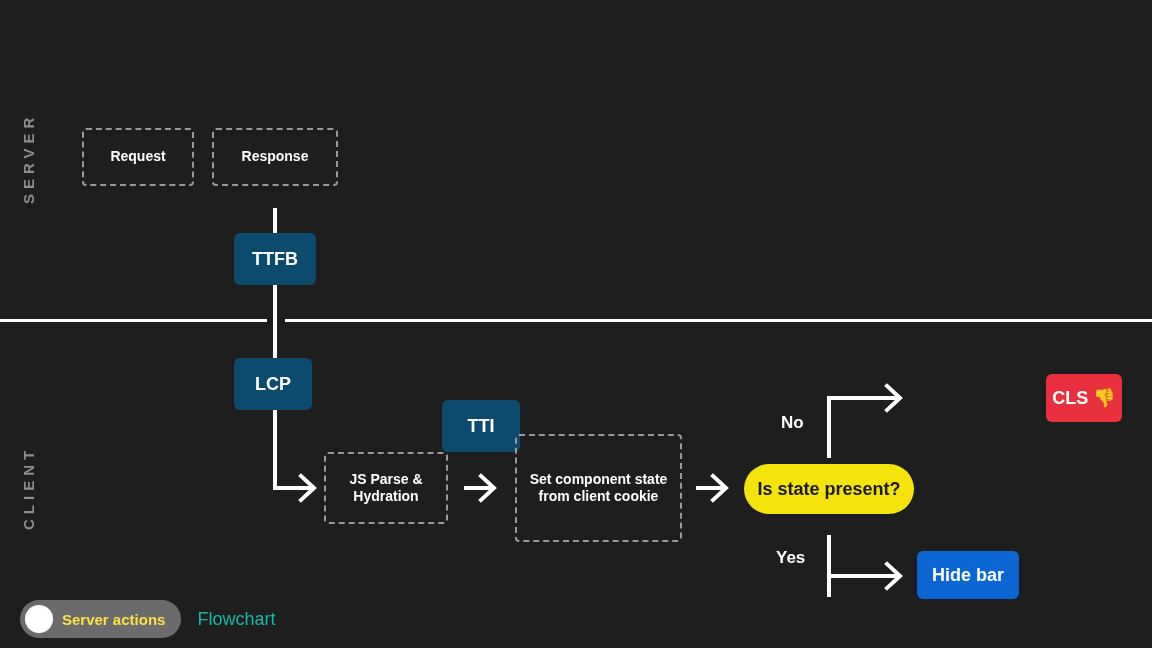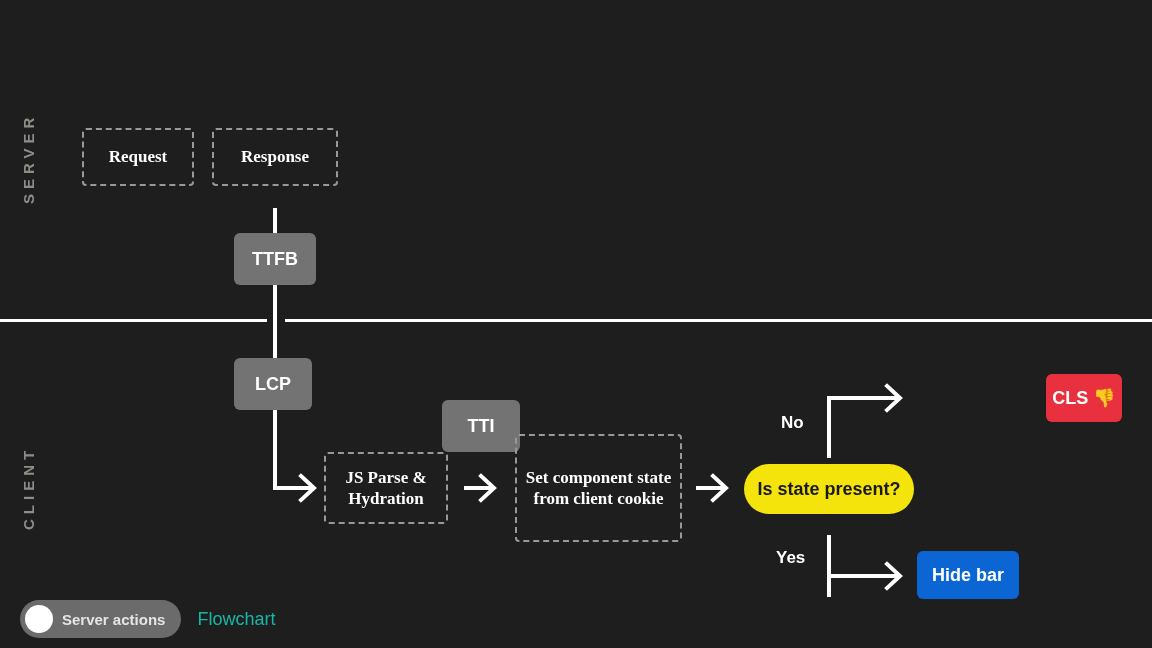--- a/index.html
+++ b/index.html
@@ -36,44 +36,43 @@
     height: 3px;
     background: #ffffff;
   }
 
   
   .dashed-box {
     position: absolute;
     border: 2px dashed #9a9a94;
     border-radius: 4px;
     color: #ffffff;
-    font-size: 17px;
+    font-size: 14px;
     font-weight: 700;
     display: flex;
     align-items: center;
     justify-content: center;
     text-align: center;
     line-height: 1.25;
     padding: 4px 8px;
-    font-family: Liberation Serif, serif;
   }
 
   
   .chip {
     position: absolute;
     border-radius: 6px;
     display: flex;
     align-items: center;
     justify-content: center;
     font-size: 18px;
     font-weight: 700;
     text-align: center;
     white-space: nowrap;
   }
-  .chip.green { background: #737373; color: #ffffff; }
+  .chip.green { background: #0c4a6e; color: #ffffff; }
   .chip.blue  { background: #0b65d3; color: #ffffff; }
   .chip.red   { background: #e8303f; color: #ffffff; }
 
   
   .decision {
     position: absolute;
     background: #f5e40b;
     color: #1a1a1a;
     border-radius: 40px;
     display: flex;
@@ -120,21 +119,21 @@
     padding: 0 16px 0 5px;
   }
   .toggle-knob {
     width: 28px;
     height: 28px;
     border-radius: 50%;
     background: #ffffff;
     flex: 0 0 auto;
   }
   .toggle-text {
-    color: #e5e5e5;
+    color: #fde047;
     font-size: 15px;
     font-weight: 700;
     white-space: nowrap;
   }
   .bar-caption {
     color: #14b8a6;
     font-size: 18px;
     font-weight: 400;
   }
 </style>

